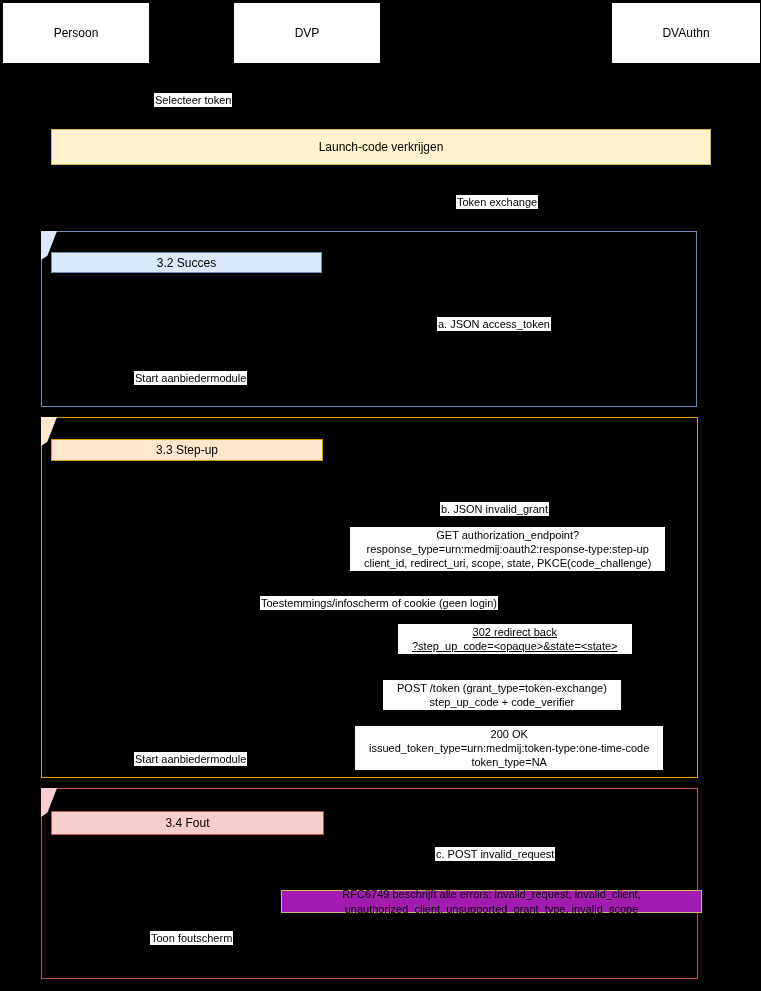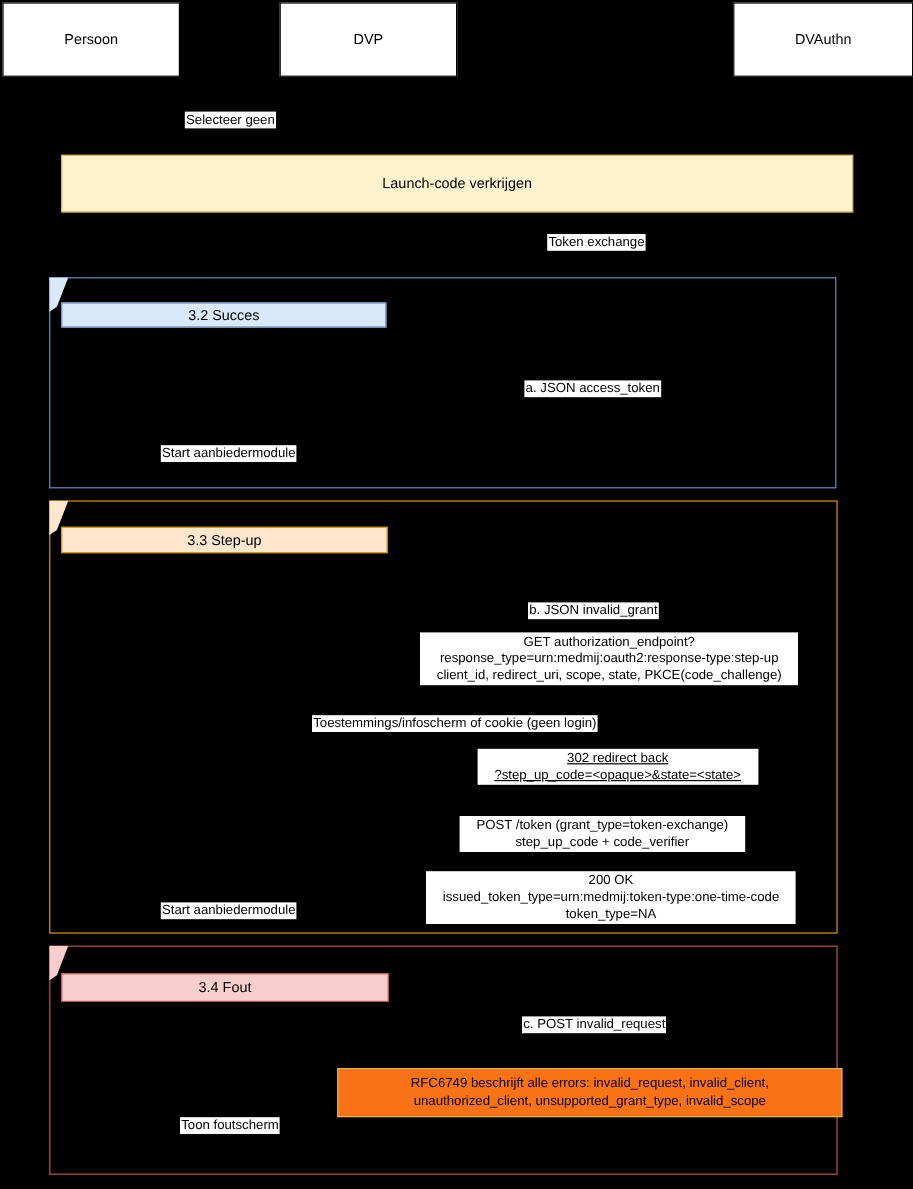--- a/index.html
+++ b/index.html
@@ -53,21 +53,21 @@
     line-height: 14px;
     text-align: center;
     white-space: nowrap;
     padding: 1px 14px;
   }
 
   
   #launch-box {
     position: absolute;
     left: 51px; top: 129px;
-    width: 660px; height: 48px;
+    width: 660px; height: 36px;
     box-sizing: border-box;
     background: #FFF2CC;
     border: 1px solid #D6B656;
     display: flex;
     align-items: center;
     justify-content: center;
     font-size: 12px;
   }
 
   
@@ -103,23 +103,23 @@
     font-size: 12px;
   }
   #frame-succes .frame-header { top: 20px; width: 271px; height: 21px; background: #DAE8FC; border-color: #6C8EBF; }
   #frame-stepup .frame-header { top: 21px; width: 272px; height: 22px; background: #FFE6CC; border-color: #D79B00; }
   #frame-fout   .frame-header { top: 22px; width: 273px; height: 24px; background: #F8CECC; border-color: #B85450; }
 
   
   #rfc-note {
     position: absolute;
     left: 281px; top: 890px;
-    width: 421px; height: 41px;
-    box-sizing: border-box;
-    background: #f97316;
+    width: 421px; height: 23px;
+    box-sizing: border-box;
+    background: #a21caf;
     border: 1px solid #D6B656;
     font-size: 11px;
     line-height: 15px;
     text-align: center;
     display: flex;
     flex-direction: column;
     justify-content: center;
     white-space: nowrap;
   }
 </style>
@@ -131,21 +131,21 @@
   <div class="actor" id="actor-persoon">
     <span>Persoon</span>
   </div>
   <div class="actor" id="actor-dvp">
     <span>DVP</span>
   </div>
   <div class="actor" id="actor-dvauthn">
     <span>DVAuthn</span>
   </div>
 
-  <div class="msg-label" style="left:154px; top:93px;">Selecteer geen</div>
+  <div class="msg-label" style="left:154px; top:93px;">Selecteer token</div>
 
   <div id="launch-box">
     <span>Launch-code verkrijgen</span>
   </div>
 
   <div class="msg-label" style="left:456px; top:195px;">Token exchange</div>
 
   <div class="frame" id="frame-succes">
     <div class="frame-fold"></div>
     <div class="frame-header">

